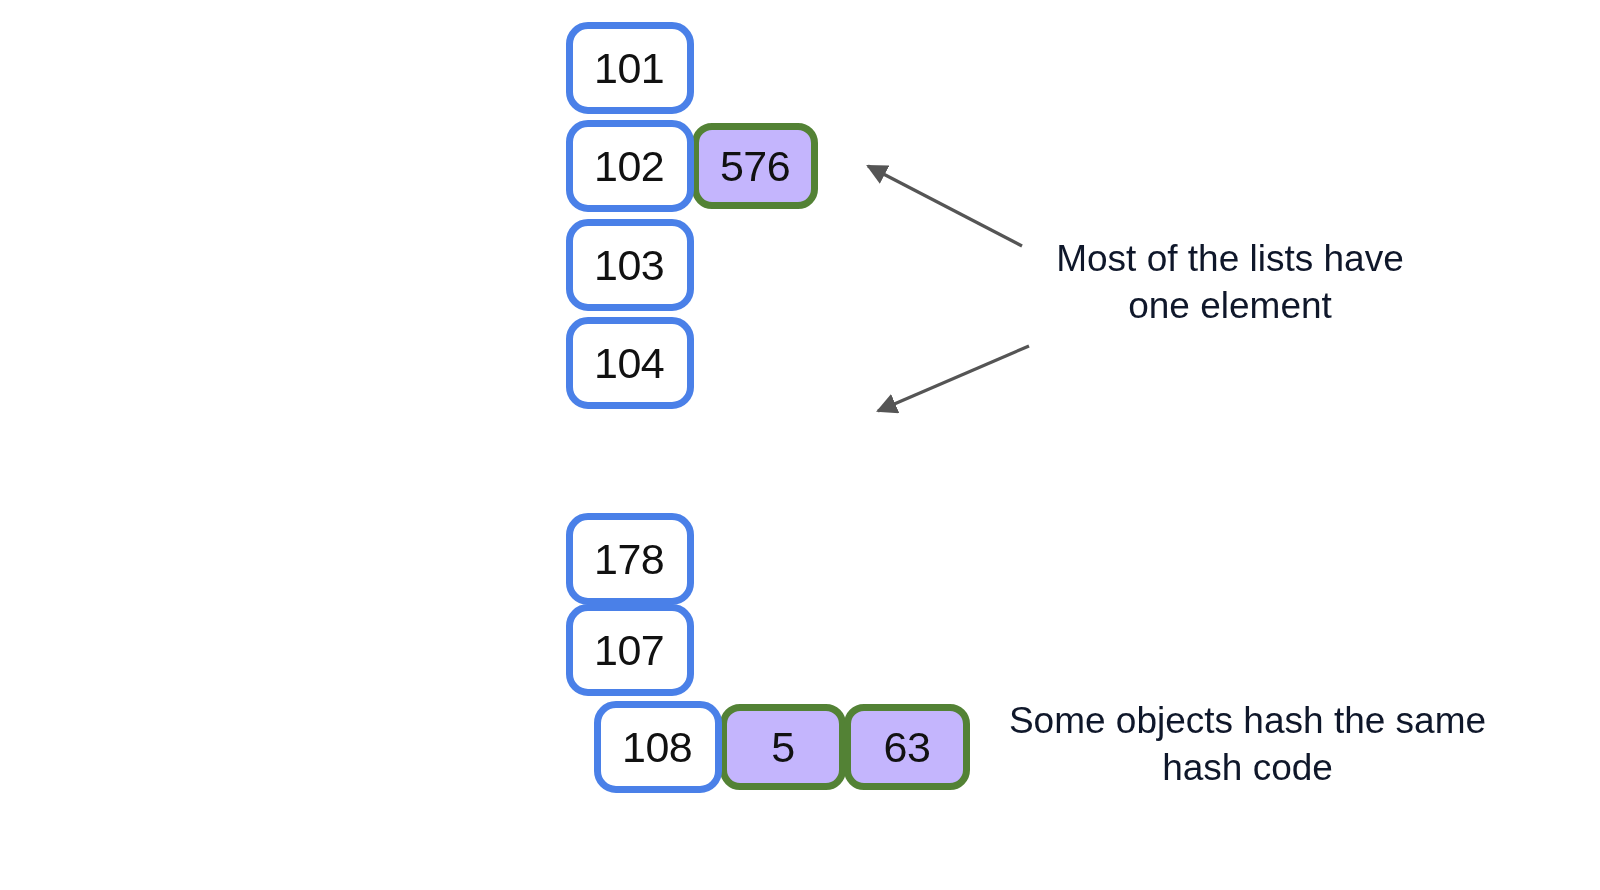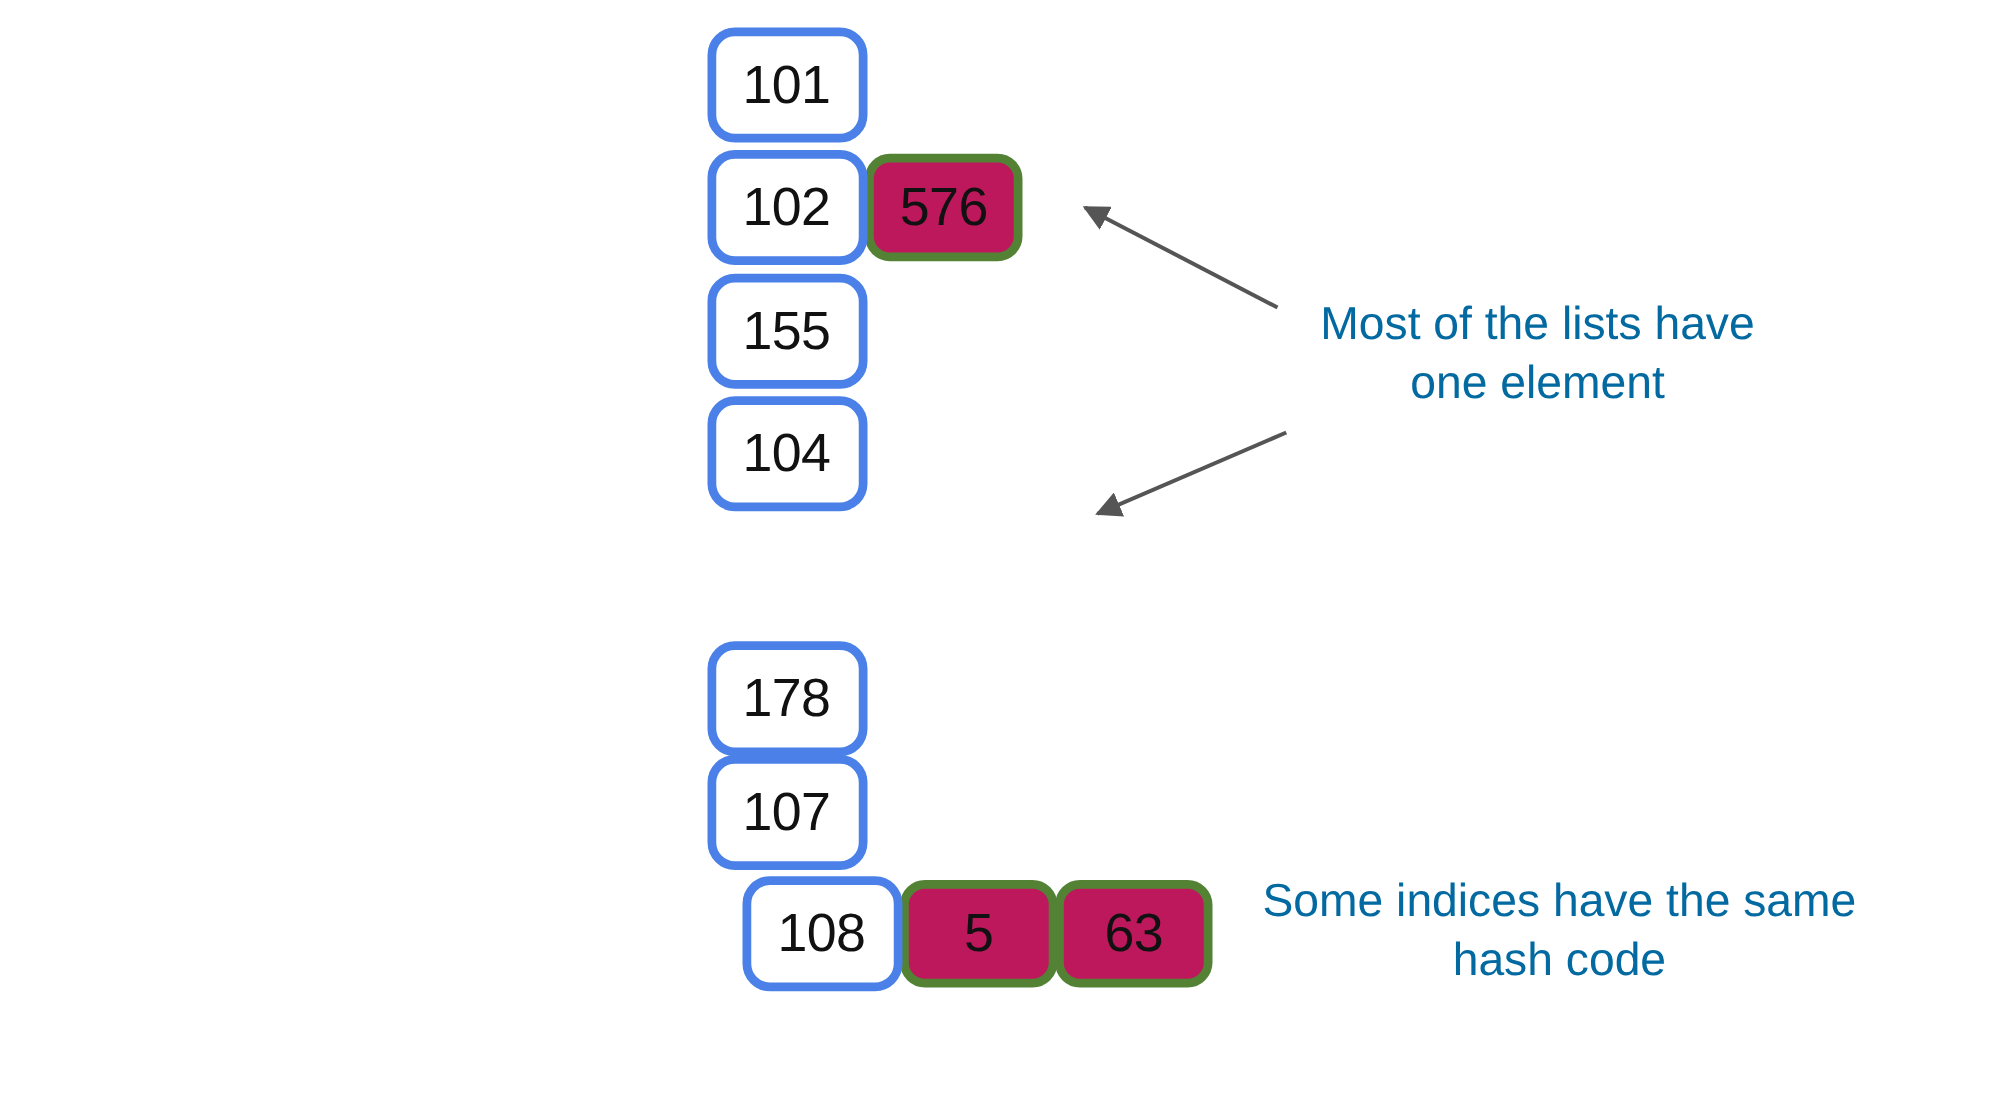--- a/index.html
+++ b/index.html
@@ -50,39 +50,39 @@
     font-family: "Liberation Sans", sans-serif;
   }
 
   
   .node {
     width: 126px;
     height: 86px;
     box-sizing: border-box;
     border: 7px solid #538235;
     border-radius: 20px;
-    background: #be185d;
+    background: #c4b5fd;
     display: flex;
     align-items: center;
     justify-content: center;
     position: relative;
     z-index: 2;
     margin-left: -2px;
   }
   .node-label {
     font-size: 43px;
     line-height: 1;
     color: #111111;
     letter-spacing: -0.5px;
   }
 
   
   .annotation {
     position: absolute;
-    color: #0369a1;
+    color: #0f172a;
     font-size: 37px;
     line-height: 1.26;
     font-family: "Liberation Sans", sans-serif;
     white-space: pre-line;
   }
   .ann-left   { left: 14px;   top: 290px;  width: 470px; text-align: center; }
   .ann-right1 { left: 1020px; top: 236px;  width: 420px; text-align: center; }
   .ann-right2 { left: 975px;  top: 698px;  width: 545px; text-align: center; }
 
   
@@ -120,21 +120,21 @@
     <div class="bucket">
       <span class="bucket-label">102</span>
     </div>
     <div class="node">
       <span class="node-label">576</span>
     </div>
   </div>
 
   <div class="bucket-row" style="left:566px; top:219px;">
     <div class="bucket">
-      <span class="bucket-label">155</span>
+      <span class="bucket-label">103</span>
     </div>
   </div>
 
   <div class="bucket-row" style="left:566px; top:317px;">
     <div class="bucket">
       <span class="bucket-label">104</span>
     </div>
   </div>
 
 
@@ -159,16 +159,16 @@
     </div>
     <div class="node">
       <span class="node-label">63</span>
     </div>
   </div>
 
 
   <div class="annotation ann-right1">Most of the lists have
 one element</div>
 
-  <div class="annotation ann-right2">Some indices have the same
+  <div class="annotation ann-right2">Some objects hash the same
 hash code</div>
 
 </div>
 
 </body></html>

